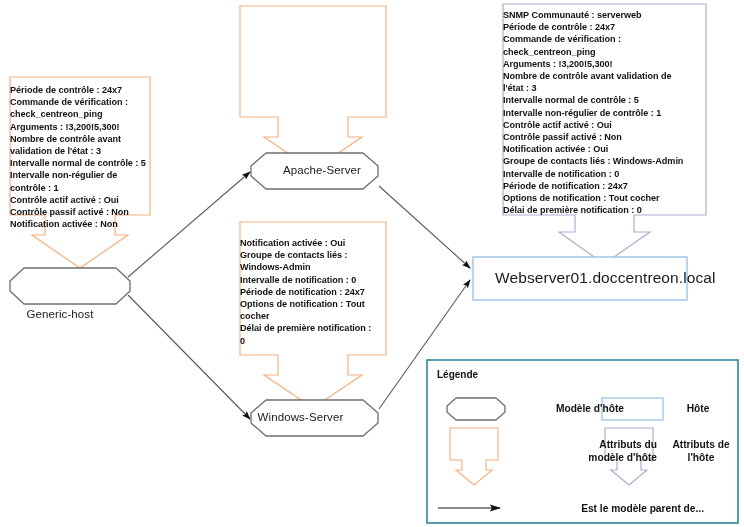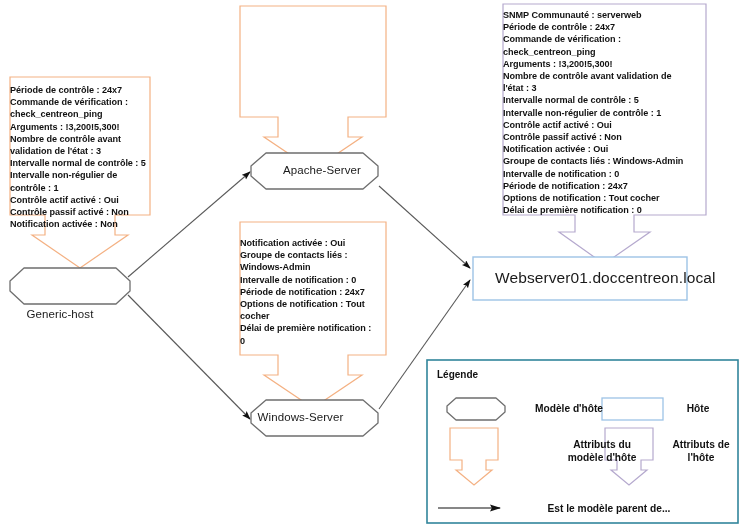--- a/index.html
+++ b/index.html
@@ -62,21 +62,21 @@
   .legend-label {
     position: absolute;
     text-align: center;
     font-size: 10.2px;
     font-weight: 700;
     color: #111111;
     line-height: 13px;
     white-space: pre-line;
   }
   .legend-label.left-al {
-    text-align: center;
+    text-align: right;
   }
 </style>
 </head>
 <body>
 
 <svg id="diagram-svg" viewBox="0 0 744 527" xmlns="http://www.w3.org/2000/svg">
   <defs>
     <marker id="arrowhead" markerWidth="9" markerHeight="9" refX="8" refY="3.1" orient="auto" markerUnits="userSpaceOnUse">
       <path d="M0,0 L9,3.1 L0,6.2 L1.6,3.1 Z" fill="#111111"></path>
     </marker>

